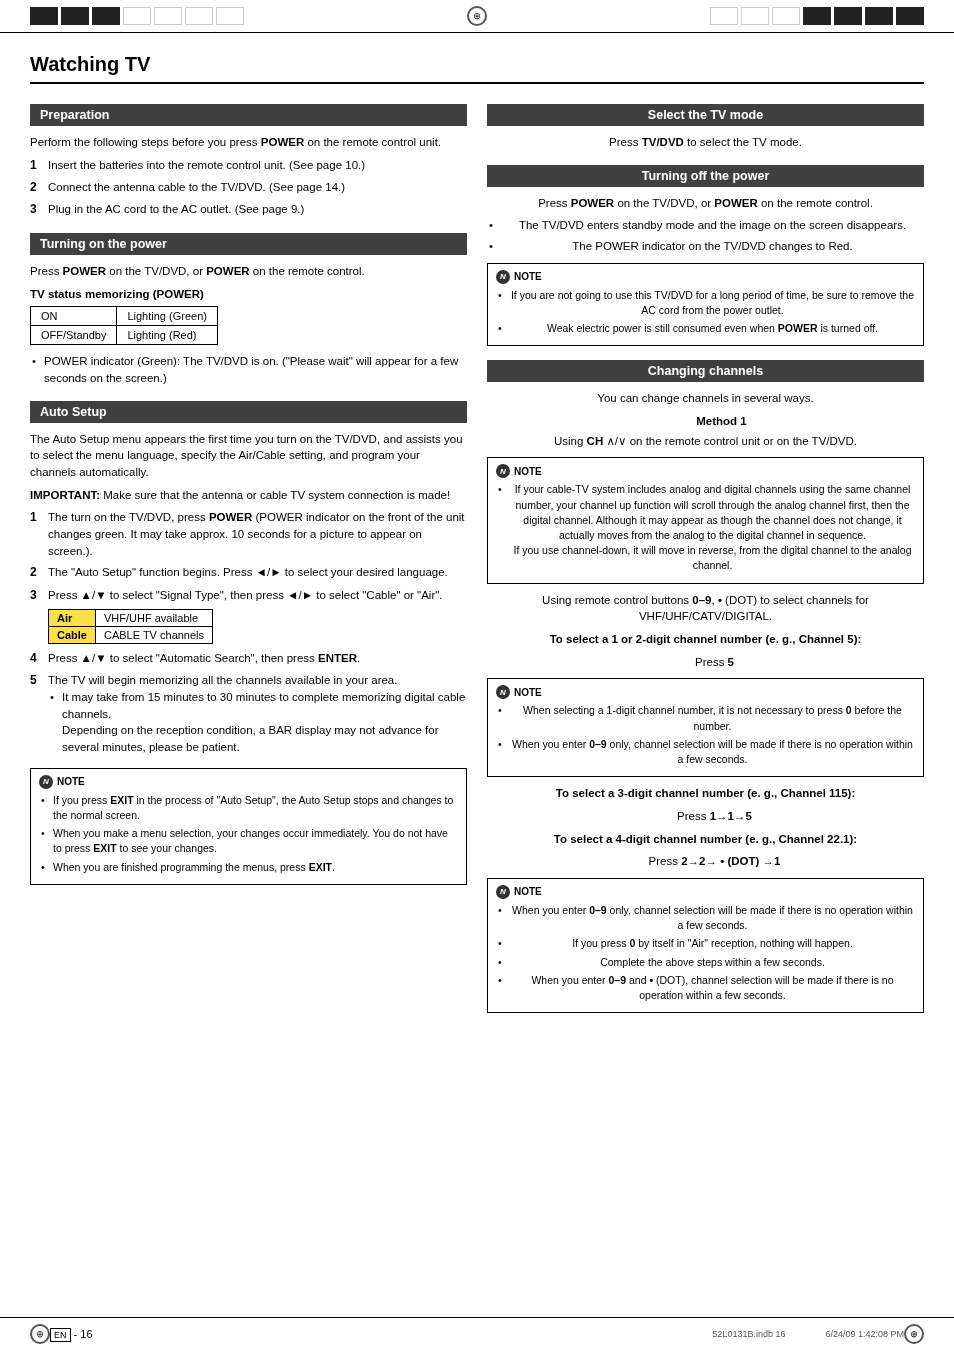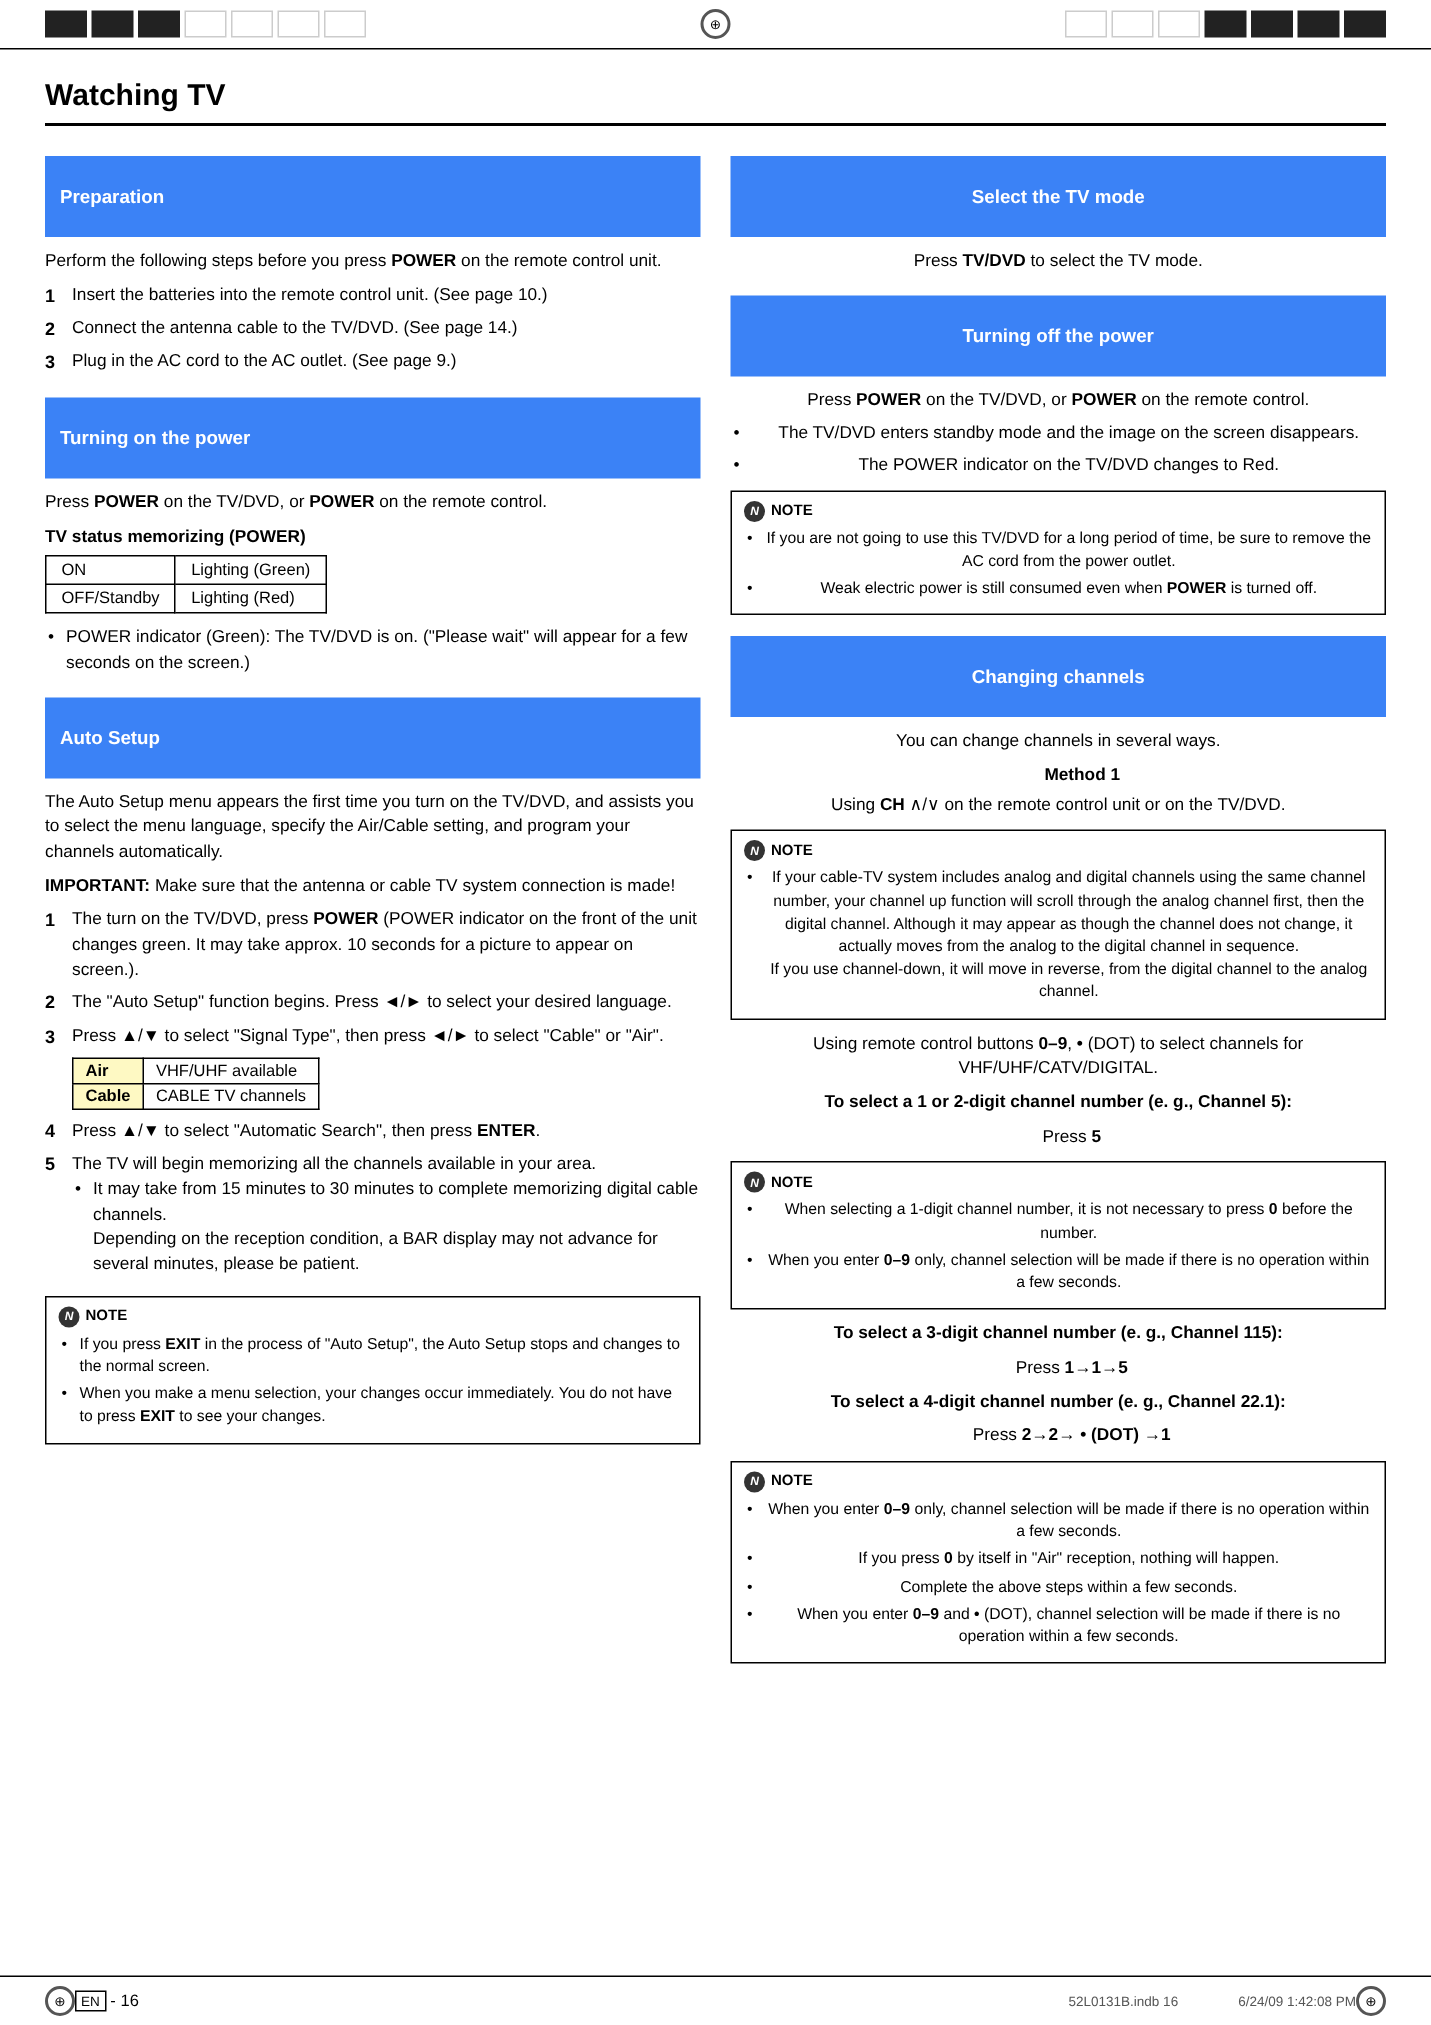--- a/index.html
+++ b/index.html
@@ -81,25 +81,25 @@
       flex: 1;
       max-width: 460px;
     }
     .col-right {
       flex: 1;
       text-align: center;
     }
 
     
     .section-header {
-      background: #3b82f6;
+      background: #404040;
       color: #fff;
       font-size: 12.5px;
       font-weight: bold;
-      padding: 20px 10px;
+      padding: 4px 10px;
       margin-bottom: 8px;
     }
 
     
     .section-content {
       margin-bottom: 14px;
     }
 
     p {
       margin-bottom: 6px;
@@ -165,21 +165,21 @@
       border-collapse: collapse;
       font-size: 11px;
       margin: 4px 0 6px 18px;
     }
     .small-table td {
       border: 1px solid #000;
       padding: 2px 8px;
     }
     .small-table td:first-child {
       font-weight: bold;
-      background: #fef9c3;
+      background: #fde047;
     }
 
     
     .note-box {
       border: 1px solid #000;
       padding: 6px 8px;
       margin: 8px 0;
       font-size: 10.5px;
     }
     .note-header {
@@ -358,20 +358,21 @@
           </li>
         </ol>
         <div class="note-box">
           <div class="note-header">
             <span class="note-icon">N</span>
             <span>NOTE</span>
           </div>
           <ul class="bullet-list">
             <li>If you press <b>EXIT</b> in the process of "Auto Setup", the Auto Setup stops and changes to the normal screen.</li>
             <li>When you make a menu selection, your changes occur immediately. You do not have to press <b>EXIT</b> to see your changes.</li>
+            <li>When you are finished programming the menus, press <b>EXIT</b>.</li>
           </ul>
         </div>
       </div>
 
     </div>
 
     <div class="col-right">
 
       <div class="section-content">
         <div class="section-header">Select the TV mode</div>

